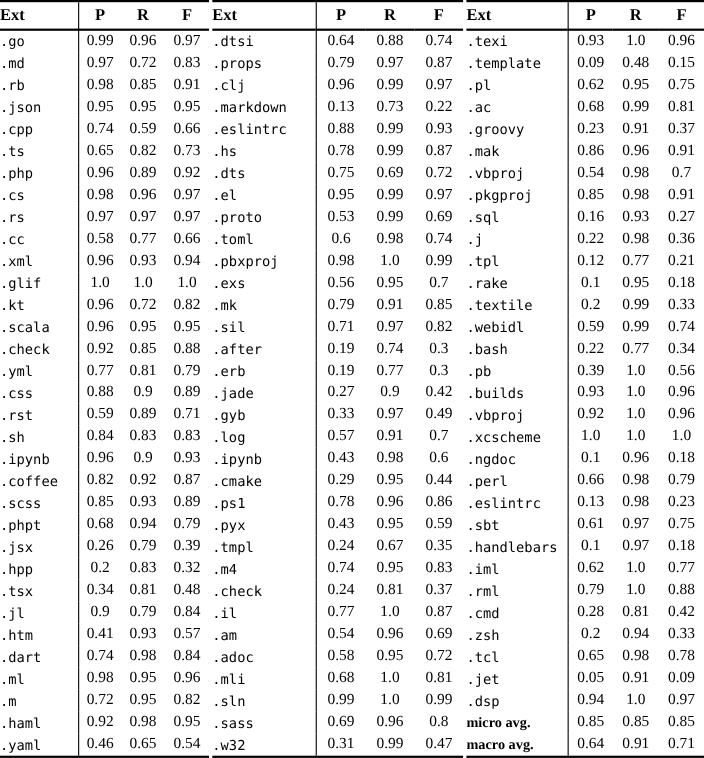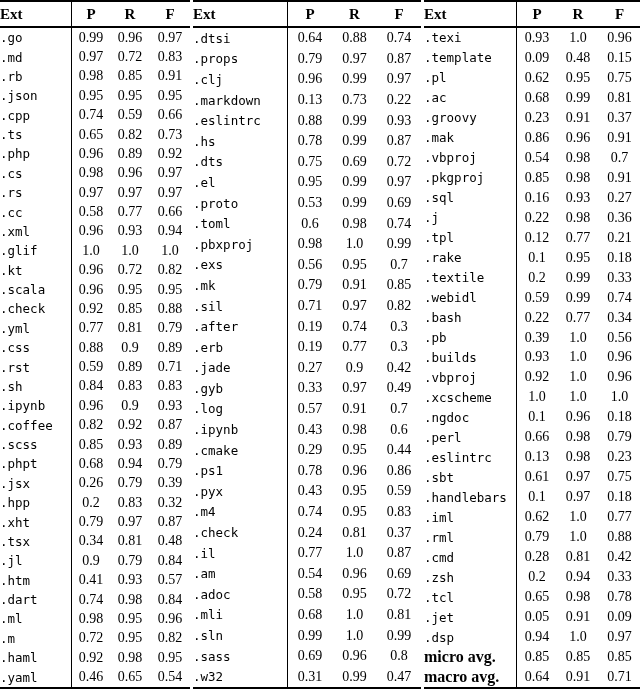--- a/index.html
+++ b/index.html
@@ -56,21 +56,21 @@
   }
   td.ext {
     font-family: "DejaVu Sans Mono", monospace;
     font-size: 12.5px;
     text-align: left;
     padding-left: 5px;
   }
   td.ext.avg {
     font-family: "Liberation Serif", serif;
     font-weight: bold;
-    font-size: 16px;
+    font-size: 13px;
   }
   td.num {
     font-family: "Liberation Serif", serif;
     font-size: 14px;
     text-align: center;
   }
   .thin {
     border-left: 1px solid #000;
   }
 </style>
@@ -239,26 +239,20 @@
           <td class="num">0.79</td>
           <td class="num">0.39</td>
         </tr>
         <tr>
           <td class="ext">.hpp</td>
           <td class="num thin">0.2</td>
           <td class="num">0.83</td>
           <td class="num">0.32</td>
         </tr>
         <tr>
-          <td class="ext">.xht</td>
-          <td class="num thin">0.79</td>
-          <td class="num">0.97</td>
-          <td class="num">0.87</td>
-        </tr>
-        <tr>
           <td class="ext">.tsx</td>
           <td class="num thin">0.34</td>
           <td class="num">0.81</td>
           <td class="num">0.48</td>
         </tr>
         <tr>
           <td class="ext">.jl</td>
           <td class="num thin">0.9</td>
           <td class="num">0.79</td>
           <td class="num">0.84</td>
@@ -452,20 +446,26 @@
           <td class="num">0.96</td>
           <td class="num">0.86</td>
         </tr>
         <tr>
           <td class="ext">.pyx</td>
           <td class="num thin">0.43</td>
           <td class="num">0.95</td>
           <td class="num">0.59</td>
         </tr>
         <tr>
+          <td class="ext">.tmpl</td>
+          <td class="num thin">0.24</td>
+          <td class="num">0.67</td>
+          <td class="num">0.35</td>
+        </tr>
+        <tr>
           <td class="ext">.m4</td>
           <td class="num thin">0.74</td>
           <td class="num">0.95</td>
           <td class="num">0.83</td>
         </tr>
         <tr>
           <td class="ext">.check</td>
           <td class="num thin">0.24</td>
           <td class="num">0.81</td>
           <td class="num">0.37</td>

